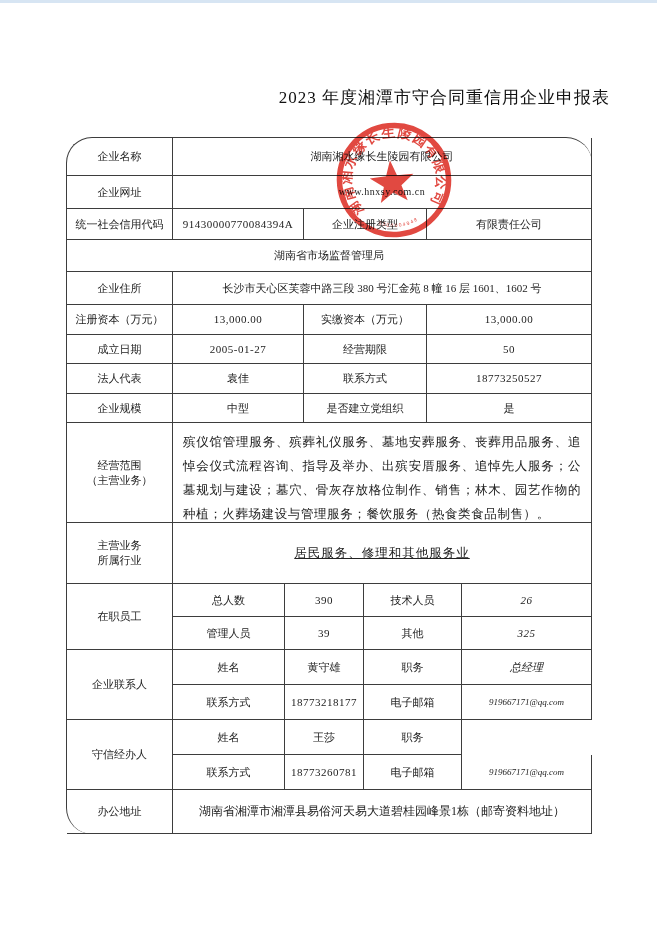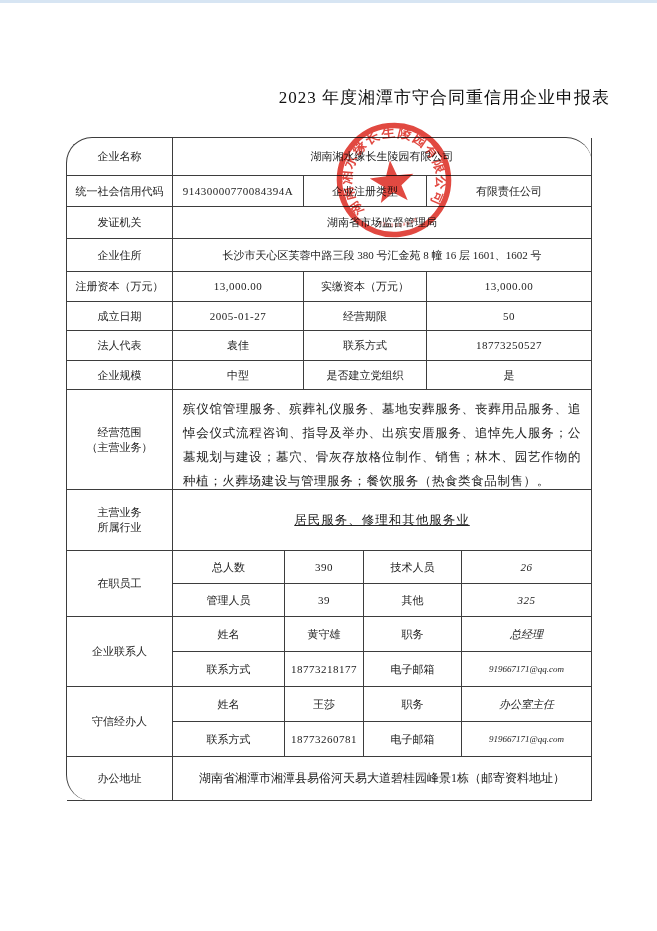--- a/index.html
+++ b/index.html
@@ -65,30 +65,33 @@
 
   <div class="doc-title">2023 年度湘潭市守合同重信用企业申报表</div>
 
   <div class="form-table">
 
     <div class="row h38">
       <div class="cell c-label">企业名称</div>
       <div class="cell c-full">湖南湘水缘长生陵园有限公司</div>
     </div>
 
+    <div class="row h33">
+      <div class="cell c-label">企业网址</div>
+      <div class="cell c-full website-text">www.hnxsy.com.cn</div>
+    </div>
 
     <div class="row h31">
       <div class="cell c-label">统一社会信用代码</div>
       <div class="cell ca1 num">91430000770084394A</div>
       <div class="cell ca2">企业注册类型</div>
       <div class="cell ca3">有限责任公司</div>
     </div>
 
     <div class="row h32">
-      <div class="cell c-label">发证机关</div>
       <div class="cell c-full">湖南省市场监督管理局</div>
     </div>
 
     <div class="row h33">
       <div class="cell c-label">企业住所</div>
       <div class="cell c-full">长沙市天心区芙蓉中路三段 380 号汇金苑 8 幢 16 层 1601、1602 号</div>
     </div>
 
     <div class="row h30">
       <div class="cell c-label">注册资本（万元）</div>
@@ -170,21 +173,20 @@
       </div>
     </div>
 
     <div class="row h70">
       <div class="cell c-label">守信经办人</div>
       <div class="group-right">
         <div class="subrow">
           <div class="cell cb1">姓名</div>
           <div class="cell cb2">王莎</div>
           <div class="cell cb3">职务</div>
-          <div class="cell cb4">办公室主任</div>
         </div>
         <div class="subrow">
           <div class="cell cb1">联系方式</div>
           <div class="cell cb2 num">18773260781</div>
           <div class="cell cb3">电子邮箱</div>
           <div class="cell cb4 email">919667171@qq.com</div>
         </div>
       </div>
     </div>
 

